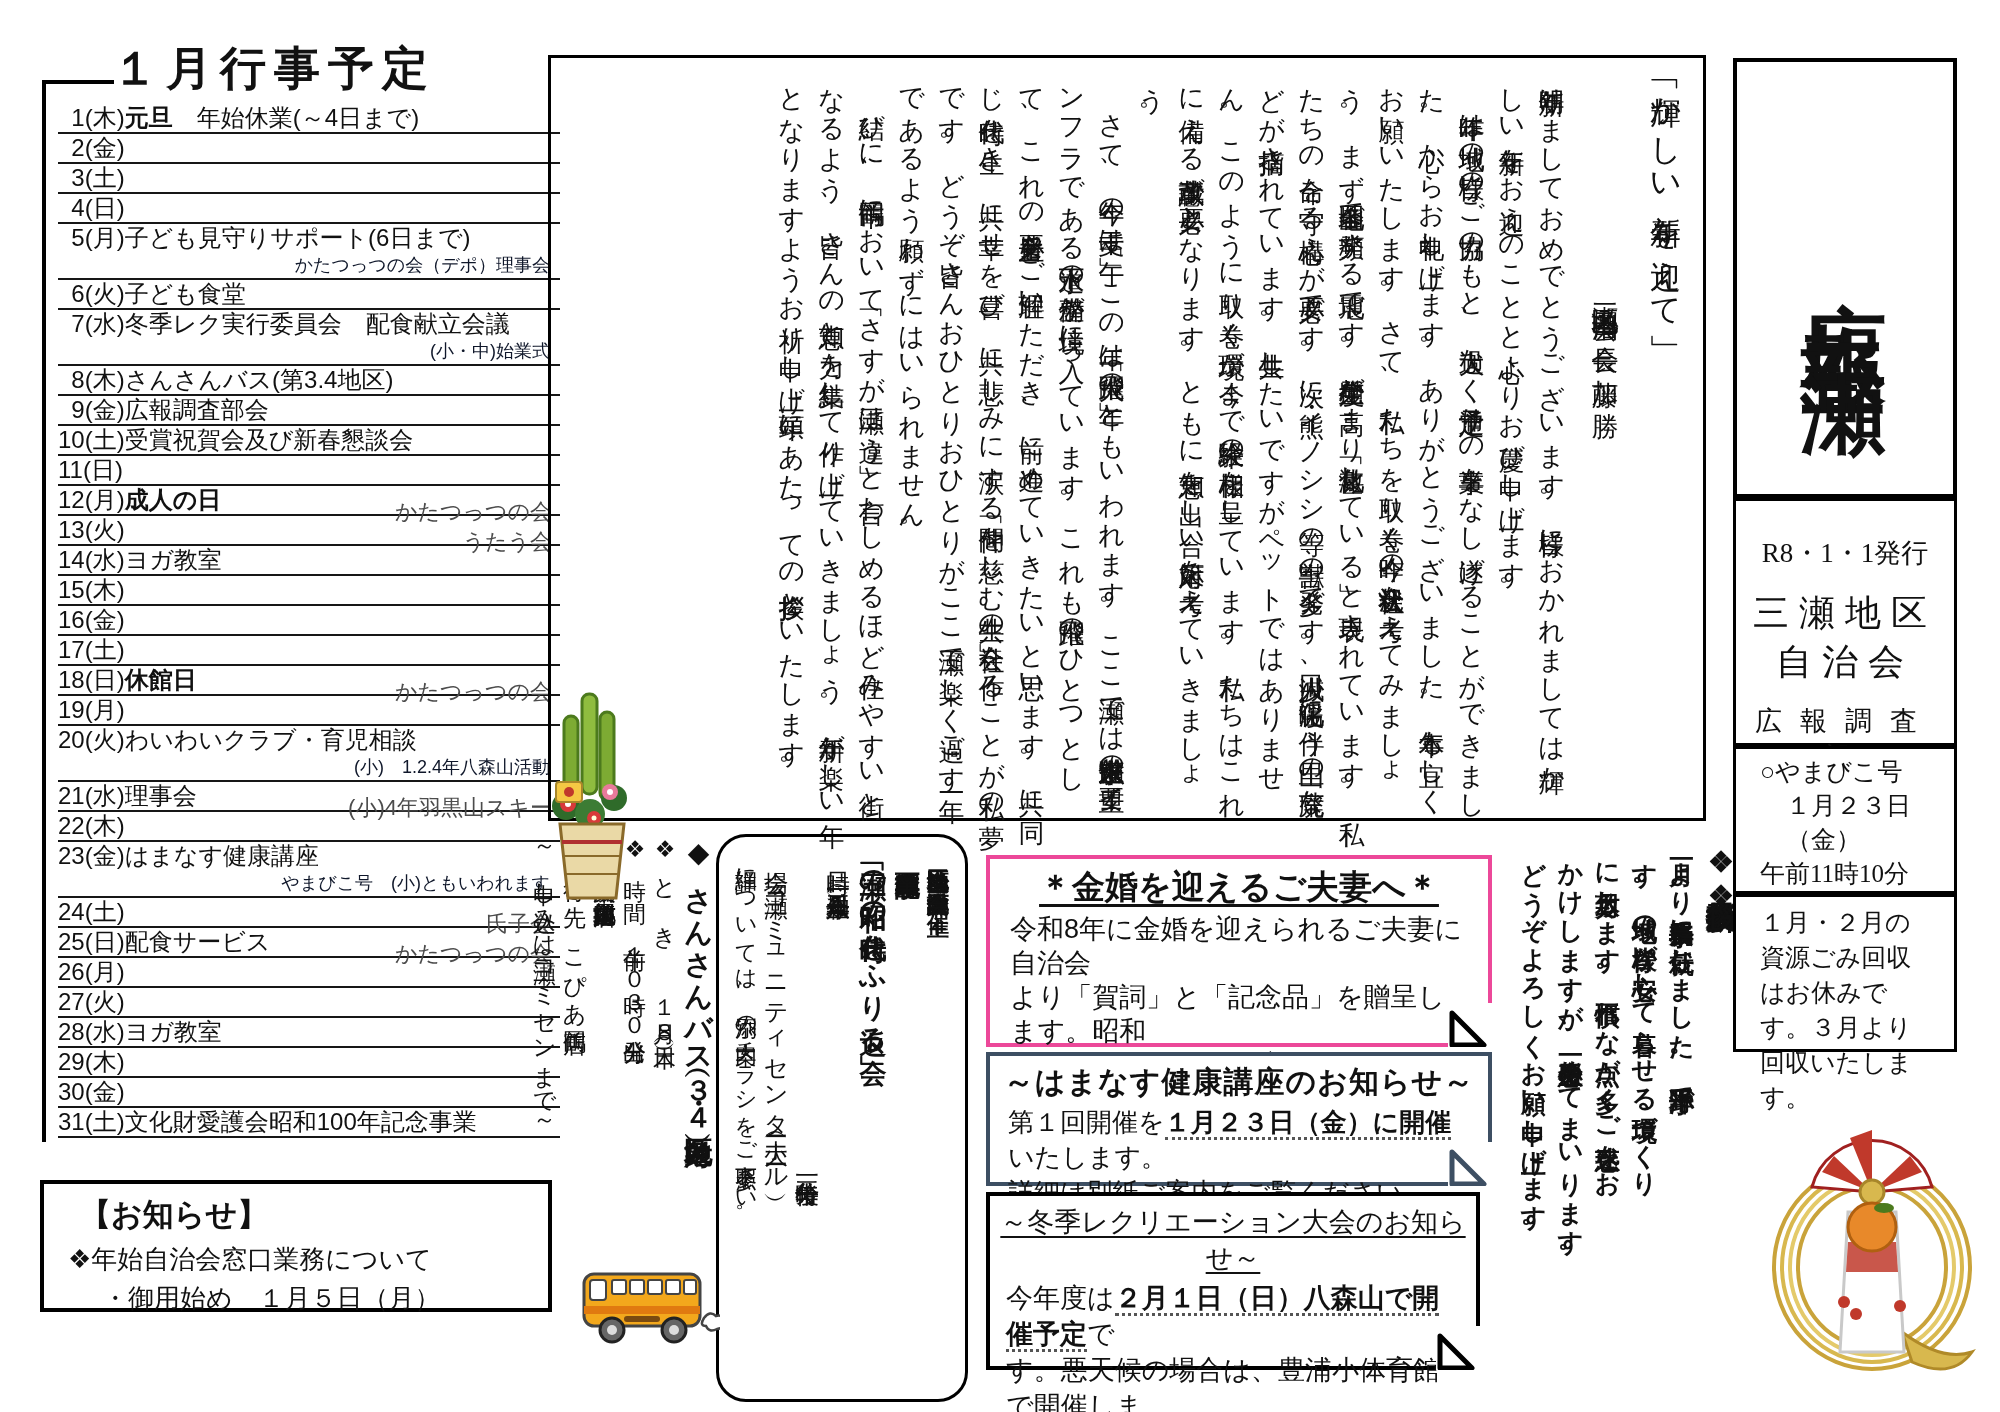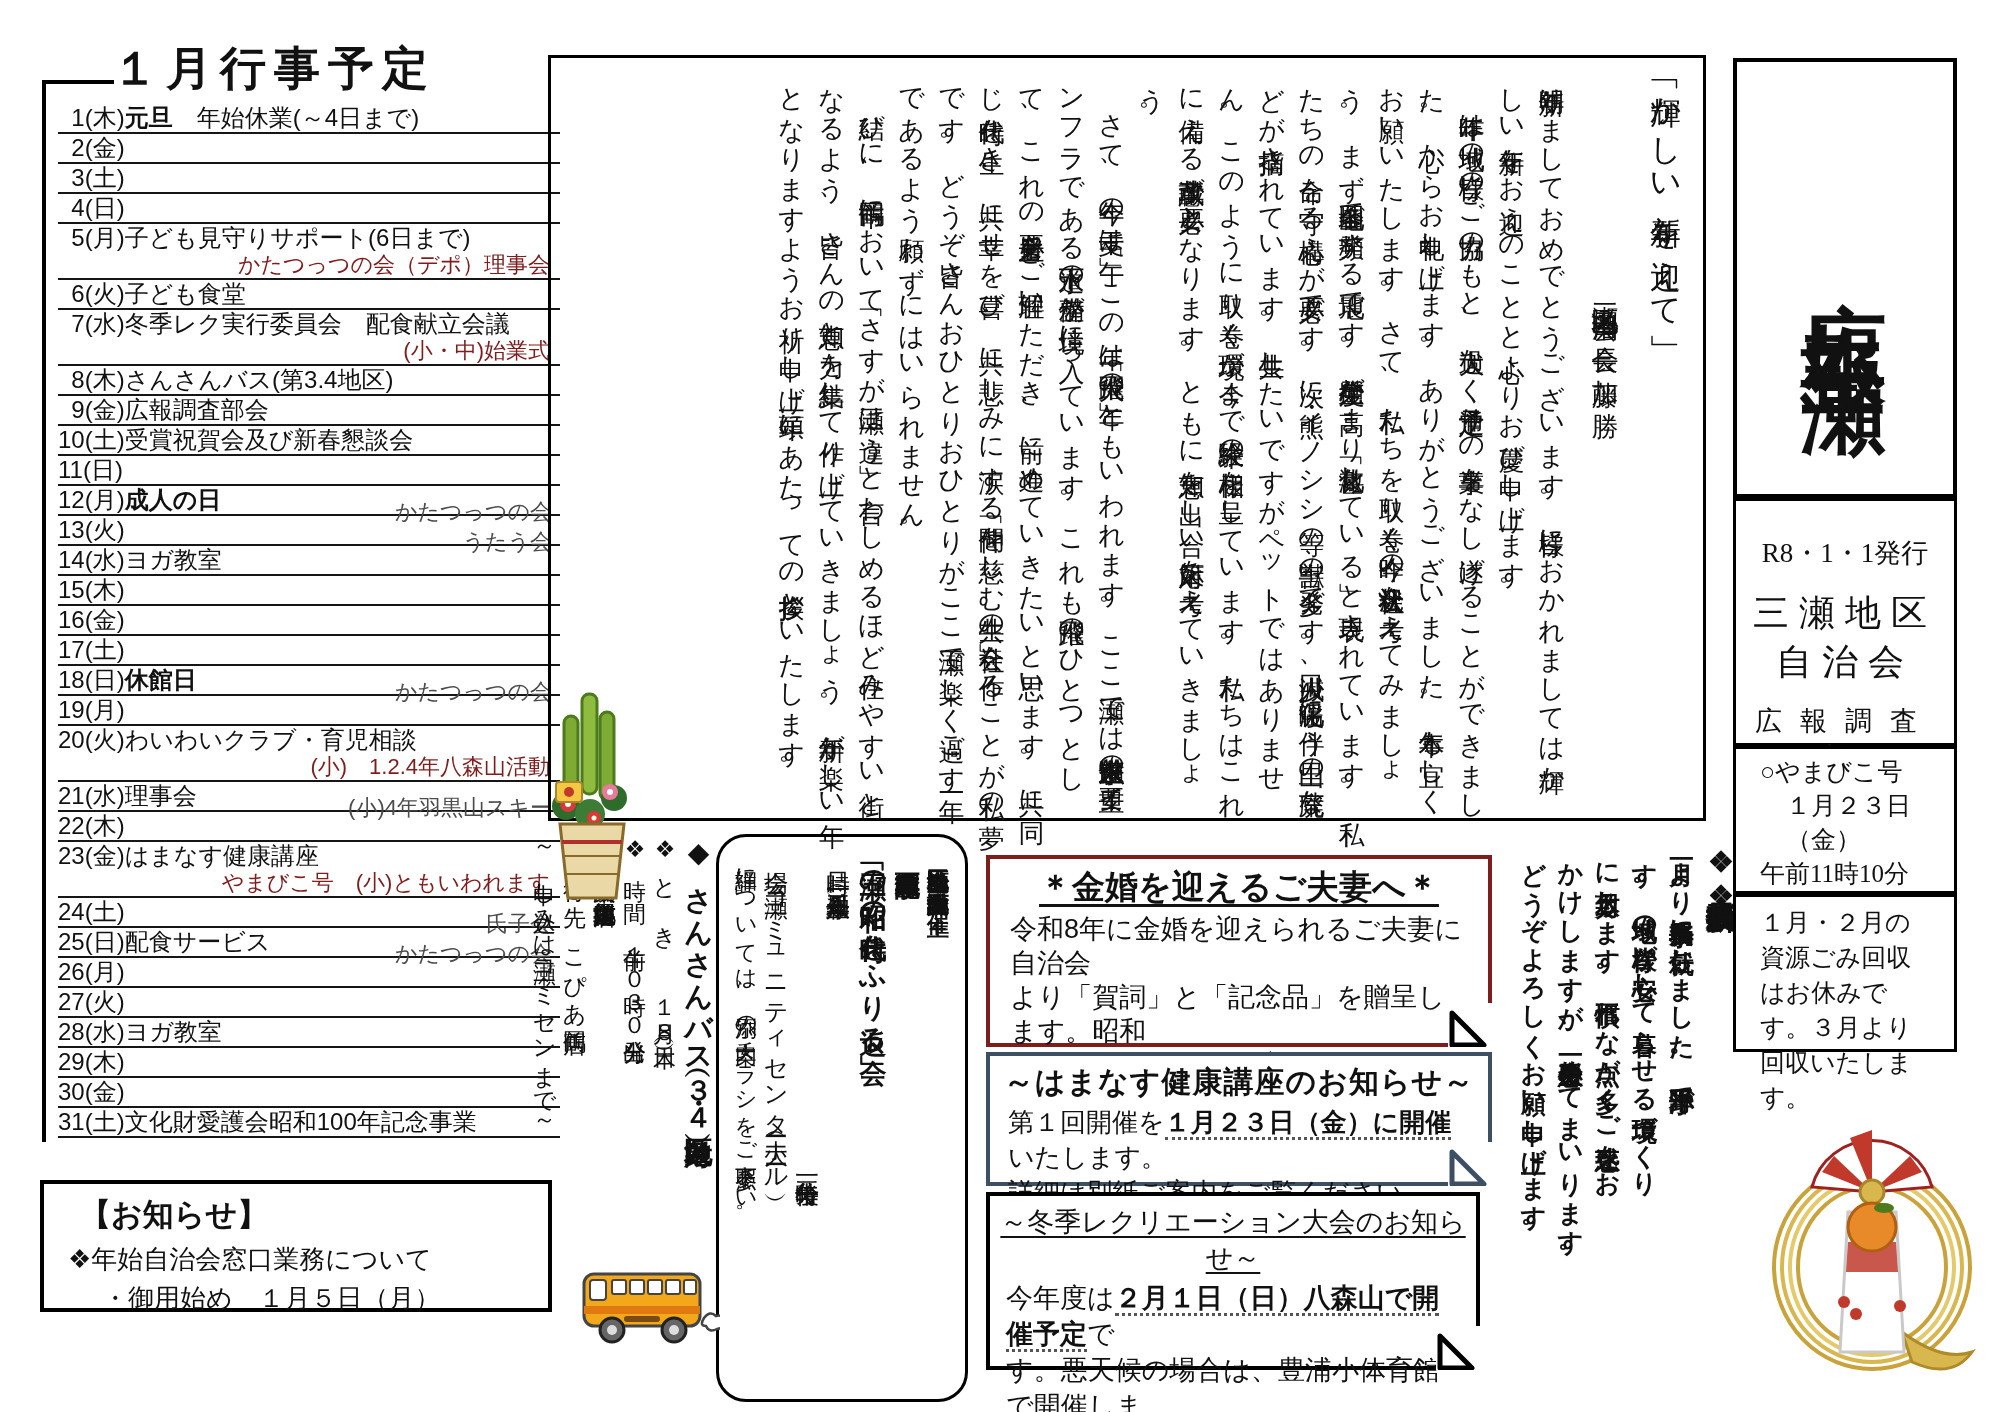--- a/index.html
+++ b/index.html
@@ -9,21 +9,21 @@
   .sched-title{position:absolute;left:112px;top:38px;font-size:46px;font-weight:bold;
                letter-spacing:8px;font-family:"Liberation Sans",sans-serif;}
   .bracket-h{position:absolute;left:42px;top:80px;width:72px;height:4px;background:#000;}
   .bracket-v{position:absolute;left:42px;top:80px;width:4px;height:1062px;background:#000;}
   .sched-table{position:absolute;left:58px;top:104px;width:502px;}
   .srow{position:relative;border-bottom:2px solid #161616;font-size:24px;line-height:28px;}
   .srow .day{white-space:pre;margin-top:48px;}
   .srow .evb{font-weight:bold;}
   .srow .side{position:absolute;right:8px;bottom:18px;font-size:22px;color:#4c4c4c;}
   .srow .side:empty{display:none;}
-  .srow .sub2{display:block;text-align:right;font-size:22px;line-height:26px;color:#7f1d1d;padding-right:10px;}
+  .srow .sub2{display:block;text-align:right;font-size:18px;line-height:26px;color:#0f172a;padding-right:10px;}
   .srow .sub2:empty{display:none;}
   
   .notice{position:absolute;left:40px;top:1180px;width:512px;height:132px;border:4px solid #000;
           box-sizing:border-box;font-family:"DejaVu Serif","Liberation Serif",serif;padding:8px 18px;}
   .notice .ttl{font-size:31px;font-weight:bold;margin:2px 0 6px 18px;}
   .notice .l1{font-size:26px;margin-left:6px;}
   .notice .l2{font-size:26px;margin-left:40px;margin-top:4px;}
   
   .article{position:absolute;left:548px;top:55px;width:1158px;height:766px;border:3px solid #000;box-sizing:border-box;}
   .article-inner{position:absolute;top:12px;bottom:12px;left:16px;right:14px;
@@ -49,21 +49,21 @@
          border-radius:30px;box-sizing:border-box;padding:16px 12px;}
   .showa .org{font-size:22px;font-weight:bold;line-height:29px;}
   .showa .prog{font-size:25px;font-weight:bold;line-height:33px;}
   .showa .ttl{font-size:27px;font-weight:bold;line-height:37px;}
   .showa .dt{font-size:24px;line-height:31px;}
   .showa .tm{font-size:24px;line-height:31px;padding-top:310px;}
   .showa .ven{font-size:24px;line-height:31px;}
   .showa .note{font-size:22px;line-height:29px;}
   
   .ann{position:absolute;box-sizing:border-box;background:#fff;}
-  .gold{left:986px;top:855px;width:506px;height:192px;border:4px solid #7f1d1d;}
+  .gold{left:986px;top:855px;width:506px;height:192px;border:4px solid #ec4899;}
   .gold .ttl{font-family:"DejaVu Serif",serif;font-weight:bold;font-size:33px;text-align:center;
              margin-top:6px;text-decoration:underline;text-underline-offset:6px;}
   .gold .bd{font-size:27px;line-height:34px;padding:2px 16px 0 20px;}
   .hama{left:986px;top:1052px;width:506px;height:134px;border:4px solid #3d4f63;}
   .hama .ttl{font-weight:bold;font-size:30px;text-align:center;margin-top:6px;letter-spacing:1px;}
   .hama .bd{font-size:26px;line-height:35px;padding:2px 14px 0 18px;}
   .wint{left:986px;top:1192px;width:494px;height:178px;border:4px solid #000;}
   .wint .ttl{font-size:27px;text-align:center;margin-top:8px;text-decoration:underline;text-underline-offset:5px;}
   .wint .bd{font-size:27px;line-height:36px;padding:4px 12px 0 16px;}
   .em-dot{font-weight:bold;border-bottom:3px dotted #555;}

